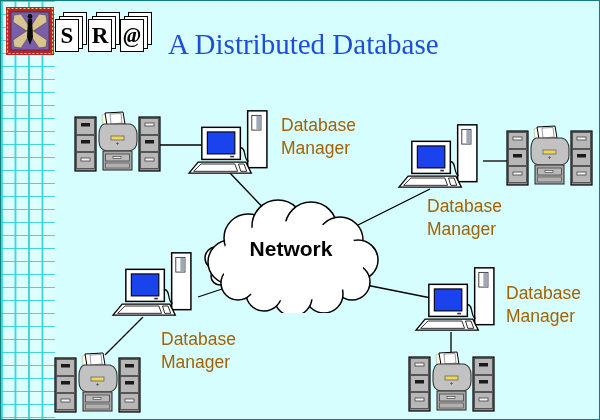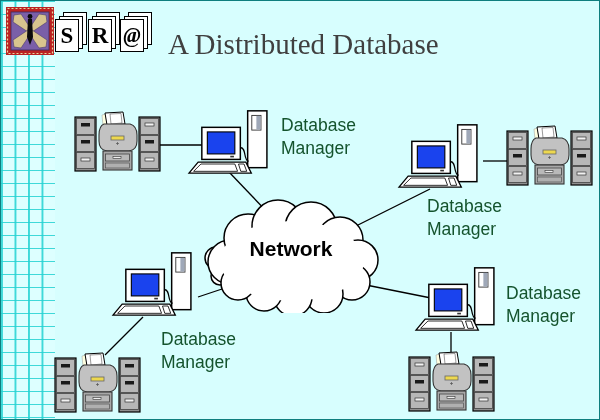--- a/index.html
+++ b/index.html
@@ -15,21 +15,21 @@
     background-color:#DDFFFF;
     background-image:
       linear-gradient(to right, rgba(35,210,210,.85) 1.5px, transparent 1.5px),
       linear-gradient(to bottom, rgba(35,210,210,.85) 1.5px, transparent 1.5px);
     background-size:13.5px 13px;
     z-index:0;
   }
   .title{
     position:absolute;left:167px;top:27px;
     font-family:"Liberation Serif", serif;
-    font-size:29px;color:#404040;white-space:nowrap;z-index:4;
+    font-size:29px;color:#1d4ed8;white-space:nowrap;z-index:4;
   }
   .logo{position:absolute;left:5px;top:6px;width:48px;height:48px;z-index:4;}
   .stack{position:absolute;top:11px;width:32px;height:41px;z-index:4;}
   .stack .page{position:absolute;width:22px;height:31px;background:#fff;border:1.6px solid #000;}
   .stack .p3{left:8px;top:0;}
   .stack .p2{left:4px;top:3.5px;}
   .stack .p1{left:0;top:7px;text-align:center;}
   .stack-letter{
     font-family:"Liberation Serif", serif;font-weight:bold;font-size:23px;
     line-height:31px;color:#000;display:block;
@@ -46,21 +46,21 @@
   #computer-1{left:186px;top:108px;}
   #computer-2{left:396px;top:122px;}
   #computer-3{left:110px;top:250px;}
   #computer-4{left:413px;top:265px;}
   .cabs{position:absolute;width:88px;height:62px;z-index:2;}
   #cabs-1{left:73px;top:110px;}
   #cabs-2{left:505px;top:124px;}
   #cabs-3{left:53px;top:351px;}
   #cabs-4{left:407px;top:350px;}
   .db-label{
-    position:absolute;width:96px;font-size:17.5px;line-height:23px;color:#14532d;z-index:4;
+    position:absolute;width:96px;font-size:17.5px;line-height:23px;color:#a16207;z-index:4;
   }
   #db-label-1{left:280px;top:113px;}
   #db-label-2{left:426px;top:194px;}
   #db-label-3{left:160px;top:327px;}
   #db-label-4{left:505px;top:281px;}
 </style>
 </head>
 <body>
 
 <div class="grid-strip"></div>

